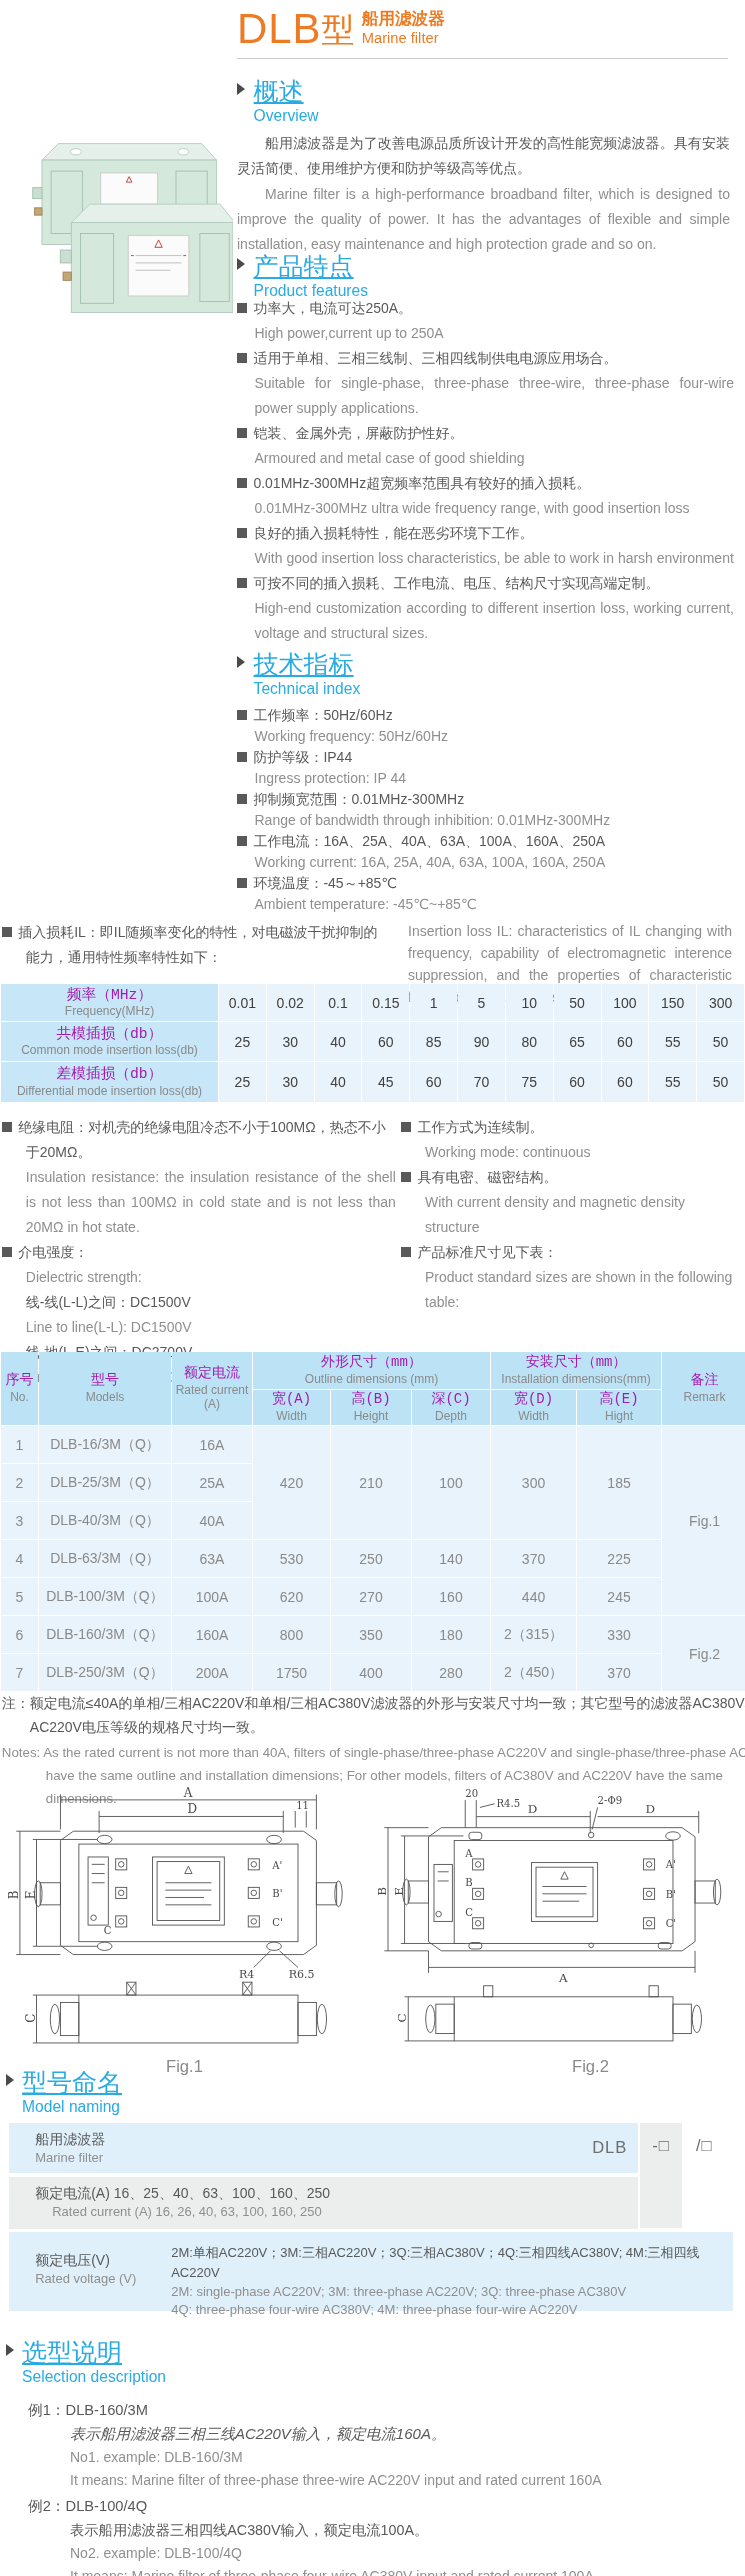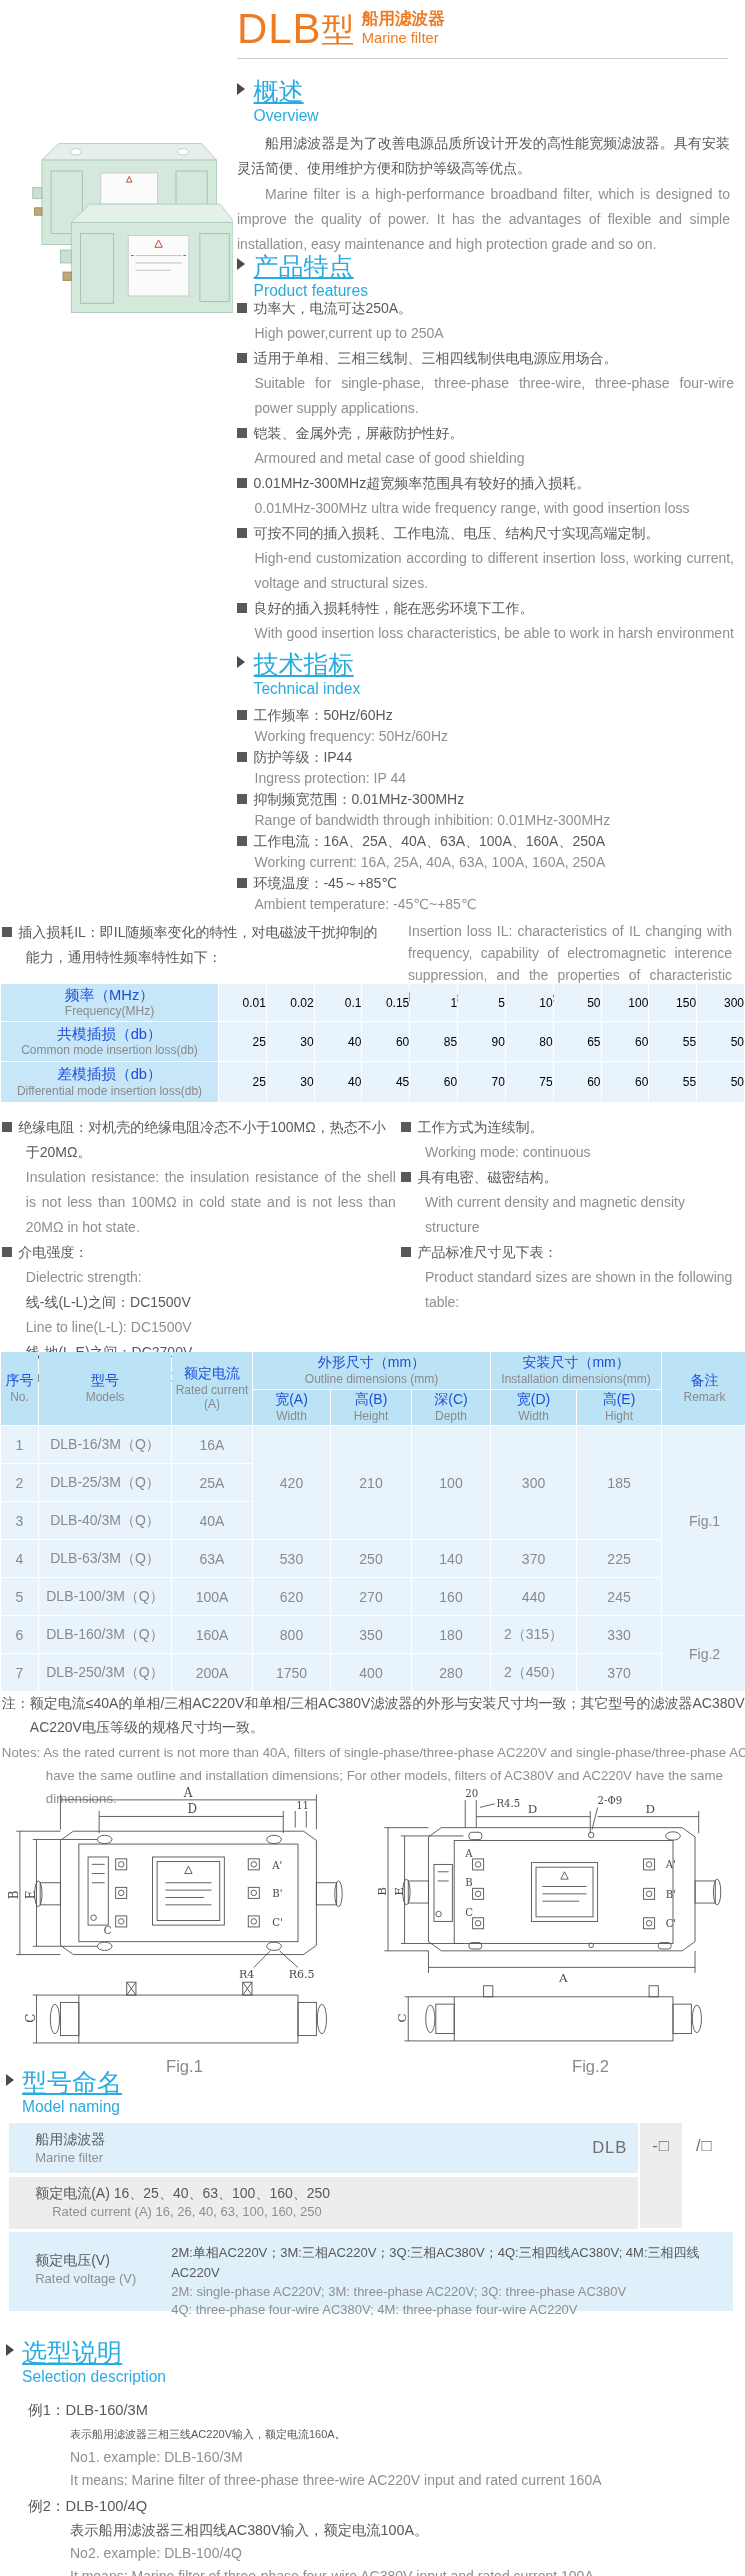--- a/index.html
+++ b/index.html
@@ -31,22 +31,22 @@
   .feat .fz{font-size:14px;line-height:25px;color:#595959;}
   .feat .fe{font-size:14px;line-height:25px;color:#8F8F8F;padding-left:17.5px;text-align:justify;}
   .sq{display:inline-block;width:10px;height:10px;background:#595959;margin-right:6.4px;vertical-align:0px;}
   .tech .fz,.tech .fe{line-height:21px;}
 
   
   table{border-collapse:separate;border-spacing:1.8px;table-layout:fixed;}
   td,th{padding:0;text-align:center;vertical-align:middle;font-weight:normal;}
   .il-table{position:absolute;left:0px;top:983px;width:745px;}
   .il-table th{background:#C7E6F8;}
-  .il-table td{background:#E9F3FB;font-size:12px;color:#000000;text-align:right;}
-  .th-zh{font-size:14.7px;color:#1d4ed8;line-height:18.4px;}
+  .il-table td{background:#E9F3FB;font-size:14px;color:#404040;}
+  .th-zh{font-size:14.7px;color:#a21caf;line-height:18.4px;font-family:Liberation Mono, monospace;}
   .th-en{font-size:12px;color:#8A8A8A;line-height:14.7px;}
   .spec-table{position:absolute;left:0px;top:1351px;width:745px;}
   .spec-table th{background:#BCE2F6;}
   .spec-table td{background:#E9F3FB;font-size:14px;color:#8A8A8A;}
   .spec-table .th-zh{font-size:14px;line-height:17.5px;}
   .spec-table .th-en{font-size:12px;line-height:14.7px;}
 
   
   .hang{padding-left:24px;text-indent:-24px;}
   .hang-en{padding-left:44px;text-indent:-44px;}
@@ -134,26 +134,26 @@
     </div>
     <div>
       <div class="fz"><span class="sq"></span><span>铠装、金属外壳，屏蔽防护性好。</span></div>
       <div class="fe">Armoured and metal case of good shielding</div>
     </div>
     <div>
       <div class="fz"><span class="sq"></span><span>0.01MHz-300MHz超宽频率范围具有较好的插入损耗。</span></div>
       <div class="fe">0.01MHz-300MHz ultra wide frequency range, with good insertion loss</div>
     </div>
     <div>
+      <div class="fz"><span class="sq"></span><span>良好的插入损耗特性，能在恶劣环境下工作。</span></div>
+      <div class="fe">With good insertion loss characteristics, be able to work in harsh environment</div>
+    </div>
+    <div>
       <div class="fz"><span class="sq"></span><span>可按不同的插入损耗、工作电流、电压、结构尺寸实现高端定制。</span></div>
       <div class="fe">High-end customization according to different insertion loss, working current, voltage and structural sizes.</div>
-    </div>
-    <div>
-      <div class="fz"><span class="sq"></span><span>良好的插入损耗特性，能在恶劣环境下工作。</span></div>
-      <div class="fe">With good insertion loss characteristics, be able to work in harsh environment</div>
     </div>
   </div>
 
   <div class="sec-head" style="left:237px;top:650px;">
     <span class="tri"></span>
     <div class="sec-zh">技术指标</div>
     <div class="sec-en">Technical index</div>
   </div>
   <div class="abs feat tech" style="left:237px;top:705px;">
     <div>
@@ -628,21 +628,21 @@
 
   <div class="sec-head" style="left:5.5px;top:2338px;">
     <span class="tri"></span>
     <div class="sec-zh">选型说明</div>
     <div class="sec-en">Selection description</div>
   </div>
 
   <div class="abs" style="left:28px;top:2398px;width:681px;">
     <div>
       <div class="zh" style="font-size:14.7px;line-height:24px;">例1：DLB-160/3M</div>
-      <div class="zh" style="font-size:11px;line-height:24px;padding-left:42px;">表示船用滤波器三相三线AC220V输入，额定电流160A。</div>
+      <div class="zh" style="font-size:15px;line-height:24px;padding-left:42px;font-style:italic;">表示船用滤波器三相三线AC220V输入，额定电流160A。</div>
       <div class="en" style="font-size:14px;line-height:23px;padding-left:42px;">No1. example: DLB-160/3M</div>
       <div class="en" style="font-size:14px;line-height:23px;padding-left:42px;">It means: Marine filter of three-phase three-wire AC220V input and rated current 160A</div>
     </div>
     <div style="margin-top:1.8px;">
       <div class="zh" style="font-size:14.7px;line-height:24px;">例2：DLB-100/4Q</div>
       <div class="zh" style="font-size:14.3px;line-height:24px;padding-left:42px;">表示船用滤波器三相四线AC380V输入，额定电流100A。</div>
       <div class="en" style="font-size:14px;line-height:23px;padding-left:42px;">No2. example: DLB-100/4Q</div>
       <div class="en" style="font-size:14px;line-height:23px;padding-left:42px;">It means: Marine filter of three-phase four-wire AC380V input and rated current 100A</div>
     </div>
   </div>

